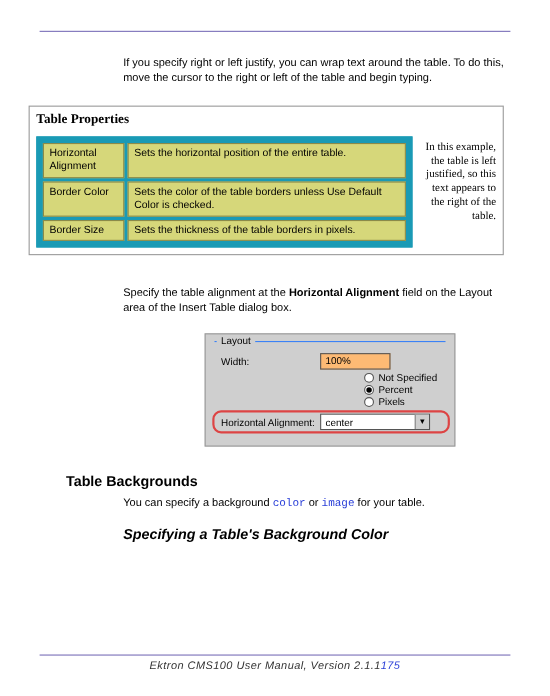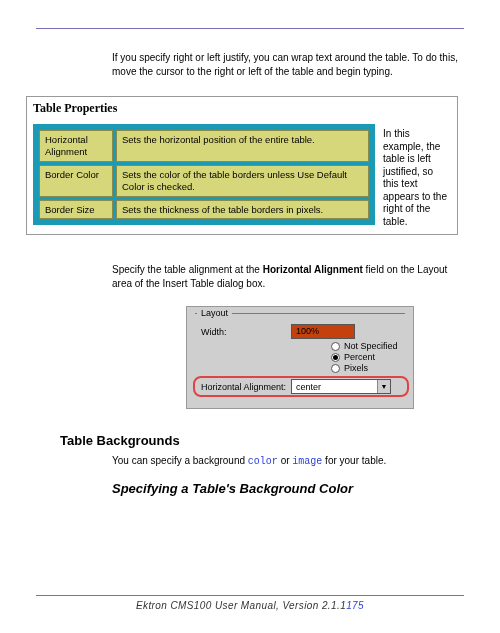--- a/index.html
+++ b/index.html
@@ -56,25 +56,26 @@
   }
   .prop-table td {
     background: #d6d77a;
     border: 1px solid #8a8a4a;
     padding: 3px 5px;
     vertical-align: top;
     line-height: 1.25;
   }
   .prop-table td.label { width: 74px; }
   .fig1-caption {
-    font-family: Liberation Sans, sans-serif;
+    font-family: Liberation Serif, serif;
     font-size: 10px;
     line-height: 1.25;
     width: 80px;
     padding-top: 4px;
+    text-align: right;
   }
 
   
   .para2 {
     margin-top: 28px;
   }
   .para2 b { font-weight: bold; }
 
   
   .fig2 {
@@ -105,21 +106,21 @@
   .fig2-row {
     display: flex;
     align-items: center;
     margin-bottom: 2px;
     padding-left: 6px;
   }
   .fig2-label { width: 90px; font-size: 9px; }
   .fig2-input {
     width: 64px;
     height: 15px;
-    background: #c2410c;
+    background: #fdba74;
     border: 1px solid #555;
     font-size: 9px;
     padding: 0 4px;
     line-height: 13px;
   }
   .fig2-radio-col {
     margin-left: 96px;
     margin-top: 2px;
   }
   .fig2-radio-row {

